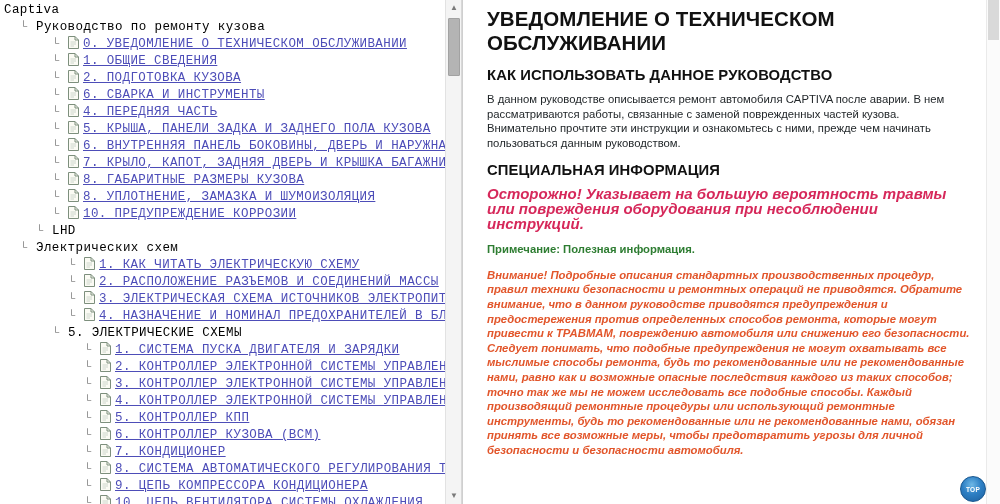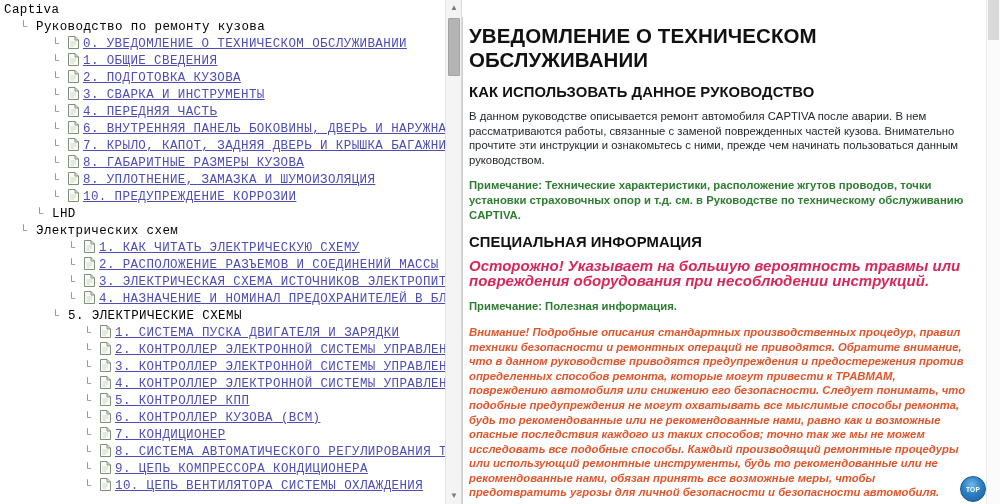--- a/index.html
+++ b/index.html
@@ -105,23 +105,22 @@
     flex: 1 1 auto;
     height: 504px;
     background: #ffffff;
     overflow: hidden;
   }
   #content-scrollwrap {
     position: absolute;
     top: 0; left: 0;
     right: 14px; bottom: 0;
     overflow: hidden;
-    padding: 4px 14px 0 6px;
+    padding: 4px 14px 0 24px;
     border-left: 1px solid #cfcfcf;
-    margin-top: 17px;
   }
   h1.doc-h1 {
     font-size: 20.5px;
     font-weight: bold;
     color: #111111;
     margin: 3px 0 9px 0;
     letter-spacing: 0.1px;
   }
   h2.doc-h2 {
     font-size: 14.8px;
@@ -213,26 +212,31 @@
             </svg></span><span class="tlink">1. ОБЩИЕ СВЕДЕНИЯ</span></div>
         <div class="tnode"><span class="spacer" style="width: 48px;"></span><span class="elbow">└</span><span class="doc-icon"><svg width="11" height="13" viewBox="0 0 11 13">
               <path d="M0.5 0.5 H7 L10.5 4 V12.5 H0.5 Z" fill="#fbfbf4" stroke="#7d8f7d" stroke-width="1"></path>
               <path d="M7 0.5 V4 H10.5" fill="none" stroke="#7d8f7d" stroke-width="1"></path>
               <path d="M2.5 6 H8 M2.5 8 H8 M2.5 10 H6" stroke="#c3cec3" stroke-width="0.8"></path>
             </svg></span><span class="tlink">2. ПОДГОТОВКА КУЗОВА</span></div>
         <div class="tnode"><span class="spacer" style="width: 48px;"></span><span class="elbow">└</span><span class="doc-icon"><svg width="11" height="13" viewBox="0 0 11 13">
               <path d="M0.5 0.5 H7 L10.5 4 V12.5 H0.5 Z" fill="#fbfbf4" stroke="#7d8f7d" stroke-width="1"></path>
               <path d="M7 0.5 V4 H10.5" fill="none" stroke="#7d8f7d" stroke-width="1"></path>
               <path d="M2.5 6 H8 M2.5 8 H8 M2.5 10 H6" stroke="#c3cec3" stroke-width="0.8"></path>
-            </svg></span><span class="tlink">3. СВАРКА И ИНСТРУМЕНТЫ</span></div>
+            </svg></span><span class="tlink">6. СВАРКА И ИНСТРУМЕНТЫ</span></div>
         <div class="tnode"><span class="spacer" style="width: 48px;"></span><span class="elbow">└</span><span class="doc-icon"><svg width="11" height="13" viewBox="0 0 11 13">
               <path d="M0.5 0.5 H7 L10.5 4 V12.5 H0.5 Z" fill="#fbfbf4" stroke="#7d8f7d" stroke-width="1"></path>
               <path d="M7 0.5 V4 H10.5" fill="none" stroke="#7d8f7d" stroke-width="1"></path>
               <path d="M2.5 6 H8 M2.5 8 H8 M2.5 10 H6" stroke="#c3cec3" stroke-width="0.8"></path>
             </svg></span><span class="tlink">4. ПЕРЕДНЯЯ ЧАСТЬ</span></div>
+        <div class="tnode"><span class="spacer" style="width: 48px;"></span><span class="elbow">└</span><span class="doc-icon"><svg width="11" height="13" viewBox="0 0 11 13">
+              <path d="M0.5 0.5 H7 L10.5 4 V12.5 H0.5 Z" fill="#fbfbf4" stroke="#7d8f7d" stroke-width="1"></path>
+              <path d="M7 0.5 V4 H10.5" fill="none" stroke="#7d8f7d" stroke-width="1"></path>
+              <path d="M2.5 6 H8 M2.5 8 H8 M2.5 10 H6" stroke="#c3cec3" stroke-width="0.8"></path>
+            </svg></span><span class="tlink">5. КРЫША, ПАНЕЛИ ЗАДКА И ЗАДНЕГО ПОЛА КУЗОВА</span></div>
         <div class="tnode"><span class="spacer" style="width: 48px;"></span><span class="elbow">└</span><span class="doc-icon"><svg width="11" height="13" viewBox="0 0 11 13">
               <path d="M0.5 0.5 H7 L10.5 4 V12.5 H0.5 Z" fill="#fbfbf4" stroke="#7d8f7d" stroke-width="1"></path>
               <path d="M7 0.5 V4 H10.5" fill="none" stroke="#7d8f7d" stroke-width="1"></path>
               <path d="M2.5 6 H8 M2.5 8 H8 M2.5 10 H6" stroke="#c3cec3" stroke-width="0.8"></path>
             </svg></span><span class="tlink">6. ВНУТРЕННЯЯ ПАНЕЛЬ БОКОВИНЫ, ДВЕРЬ И НАРУЖНАЯ ПАНЕЛЬ БОКОВИНЫ</span></div>
         <div class="tnode"><span class="spacer" style="width: 48px;"></span><span class="elbow">└</span><span class="doc-icon"><svg width="11" height="13" viewBox="0 0 11 13">
               <path d="M0.5 0.5 H7 L10.5 4 V12.5 H0.5 Z" fill="#fbfbf4" stroke="#7d8f7d" stroke-width="1"></path>
               <path d="M7 0.5 V4 H10.5" fill="none" stroke="#7d8f7d" stroke-width="1"></path>
               <path d="M2.5 6 H8 M2.5 8 H8 M2.5 10 H6" stroke="#c3cec3" stroke-width="0.8"></path>
             </svg></span><span class="tlink">7. КРЫЛО, КАПОТ, ЗАДНЯЯ ДВЕРЬ И КРЫШКА БАГАЖНИКА</span></div>
@@ -335,21 +339,20 @@
 
   <div id="content-panel">
     <div id="content-scrollwrap">
 
       <h1 class="doc-h1">УВЕДОМЛЕНИЕ О ТЕХНИЧЕСКОМ ОБСЛУЖИВАНИИ</h1>
 
       <h2 class="doc-h2">КАК ИСПОЛЬЗОВАТЬ ДАННОЕ РУКОВОДСТВО</h2>
 
       <p class="doc-p">В данном руководстве описывается ремонт автомобиля CAPTIVA после аварии. В нем рассматриваются работы, связанные с заменой поврежденных частей кузова. Внимательно прочтите эти инструкции и ознакомьтесь с ними, прежде чем начинать пользоваться данным руководством.</p>
 
-      <p class="note">Примечание: Технические характеристики, расположение жгутов проводов, точки установки страховочных опор и т.д. см. в Руководстве по техническому обслуживанию CAPTIVA.</p>
 
       <h2 class="doc-h2">СПЕЦИАЛЬНАЯ ИНФОРМАЦИЯ</h2>
 
       <p class="caution">Осторожно! Указывает на большую вероятность травмы или повреждения оборудования при несоблюдении инструкций.</p>
 
       <p class="note">Примечание: Полезная информация.</p>
 
       <p class="warning">Внимание! Подробные описания стандартных производственных процедур, правил техники безопасности и ремонтных операций не приводятся. Обратите внимание, что в данном руководстве приводятся предупреждения и предостережения против определенных способов ремонта, которые могут привести к ТРАВМАМ, повреждению автомобиля или снижению его безопасности. Следует понимать, что подобные предупреждения не могут охватывать все мыслимые способы ремонта, будь то рекомендованные или не рекомендованные нами, равно как и возможные опасные последствия каждого из таких способов; точно так же мы не можем исследовать все подобные способы. Каждый производящий ремонтные процедуры или использующий ремонтные инструменты, будь то рекомендованные или не рекомендованные нами, обязан принять все возможные меры, чтобы предотвратить угрозы для личной безопасности и безопасности автомобиля.</p>
 
     </div>

